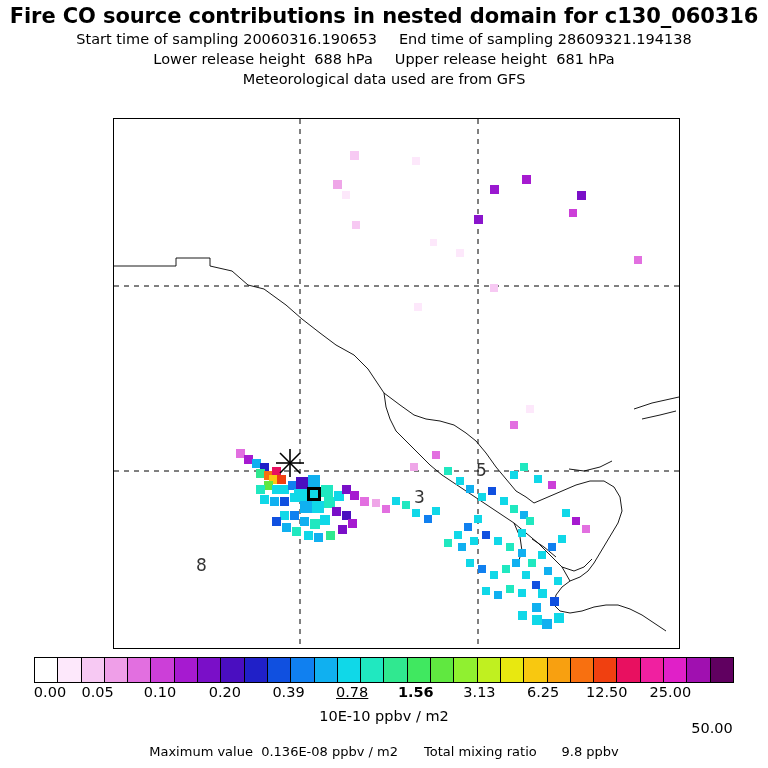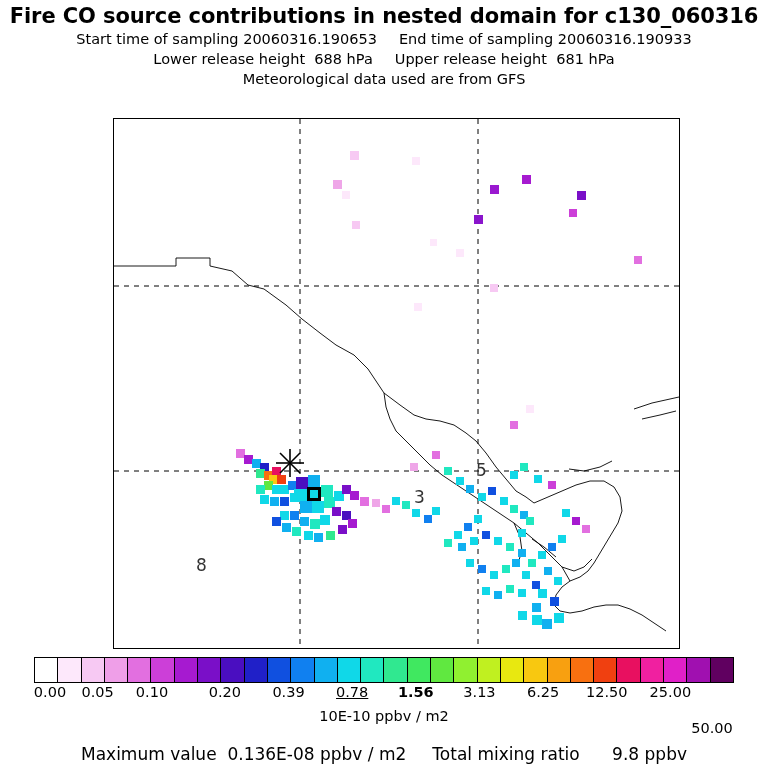--- a/index.html
+++ b/index.html
@@ -99,36 +99,36 @@
     width: 768px;
     text-align: center;
     font-size: 14.5px;
   }
   .footer {
     position: absolute;
     left: 0;
     top: 739px;
     width: 768px;
     text-align: center;
-    font-size: 17px;
+    font-size: 13px;
     white-space: pre;
   }
   .footer .gap {
     display: inline-block;
     width: 26px;
   }
 </style>
 </head>
 <body>
 
 <div id="page">
 
   <div class="hdr">
     <div class="hdr-title">Fire CO source contributions in nested domain for c130_060316</div>
-    <div class="hdr-row"><span>Start time of sampling 20060316.190653</span><span class="gap"></span><span>End time of sampling 20060316.190933</span></div>
+    <div class="hdr-row"><span>Start time of sampling 20060316.190653</span><span class="gap"></span><span>End time of sampling 28609321.194138</span></div>
     <div class="hdr-row"><span>Lower release height  688 hPa</span><span class="gap"></span><span>Upper release height  681 hPa</span></div>
     <div class="hdr-row">Meteorological data used are from GFS</div>
   </div>
 
   <div class="map-wrap">
     <svg class="map-svg" width="565" height="529" viewBox="0 0 565 529">
 
       <g stroke="#000" stroke-width="1" stroke-dasharray="5,5" fill="none">
         <line x1="186" y1="0" x2="186" y2="529"></line>
         <line x1="364" y1="0" x2="364" y2="529"></line>
@@ -331,21 +331,21 @@
         <div class="cbar-cell" style="background: rgb(240, 64, 16);"></div>
         <div class="cbar-cell" style="background: rgb(232, 16, 96);"></div>
         <div class="cbar-cell" style="background: rgb(240, 32, 160);"></div>
         <div class="cbar-cell" style="background: rgb(224, 32, 200);"></div>
         <div class="cbar-cell" style="background: rgb(160, 16, 176);"></div>
         <div class="cbar-cell" style="background: rgb(96, 0, 96);"></div>
       </div>
     <div class="cbar-ticks" id="cbar-ticks">
         <span class="cbar-tick" style="left: 16px;">0.00</span>
         <span class="cbar-tick" style="left: 63.6364px;">0.05</span>
-        <span class="cbar-tick" style="left: 118px; text-align: right;">0.10</span>
+        <span class="cbar-tick" style="left: 126px; text-align: right;">0.10</span>
         <span class="cbar-tick" style="left: 190.909px;">0.20</span>
         <span class="cbar-tick" style="left: 254.545px;">0.39</span>
         <span class="cbar-tick" style="left: 318.182px; text-decoration: underline;">0.78</span>
         <span class="cbar-tick" style="left: 381.818px; font-weight: bold;">1.56</span>
         <span class="cbar-tick" style="left: 445.455px;">3.13</span>
         <span class="cbar-tick" style="left: 509.091px;">6.25</span>
         <span class="cbar-tick" style="left: 572.727px;">12.50</span>
         <span class="cbar-tick" style="left: 636.364px;">25.00</span>
         <span class="cbar-tick" style="left: 678px; margin-top: 36px;">50.00</span>
       </div>

